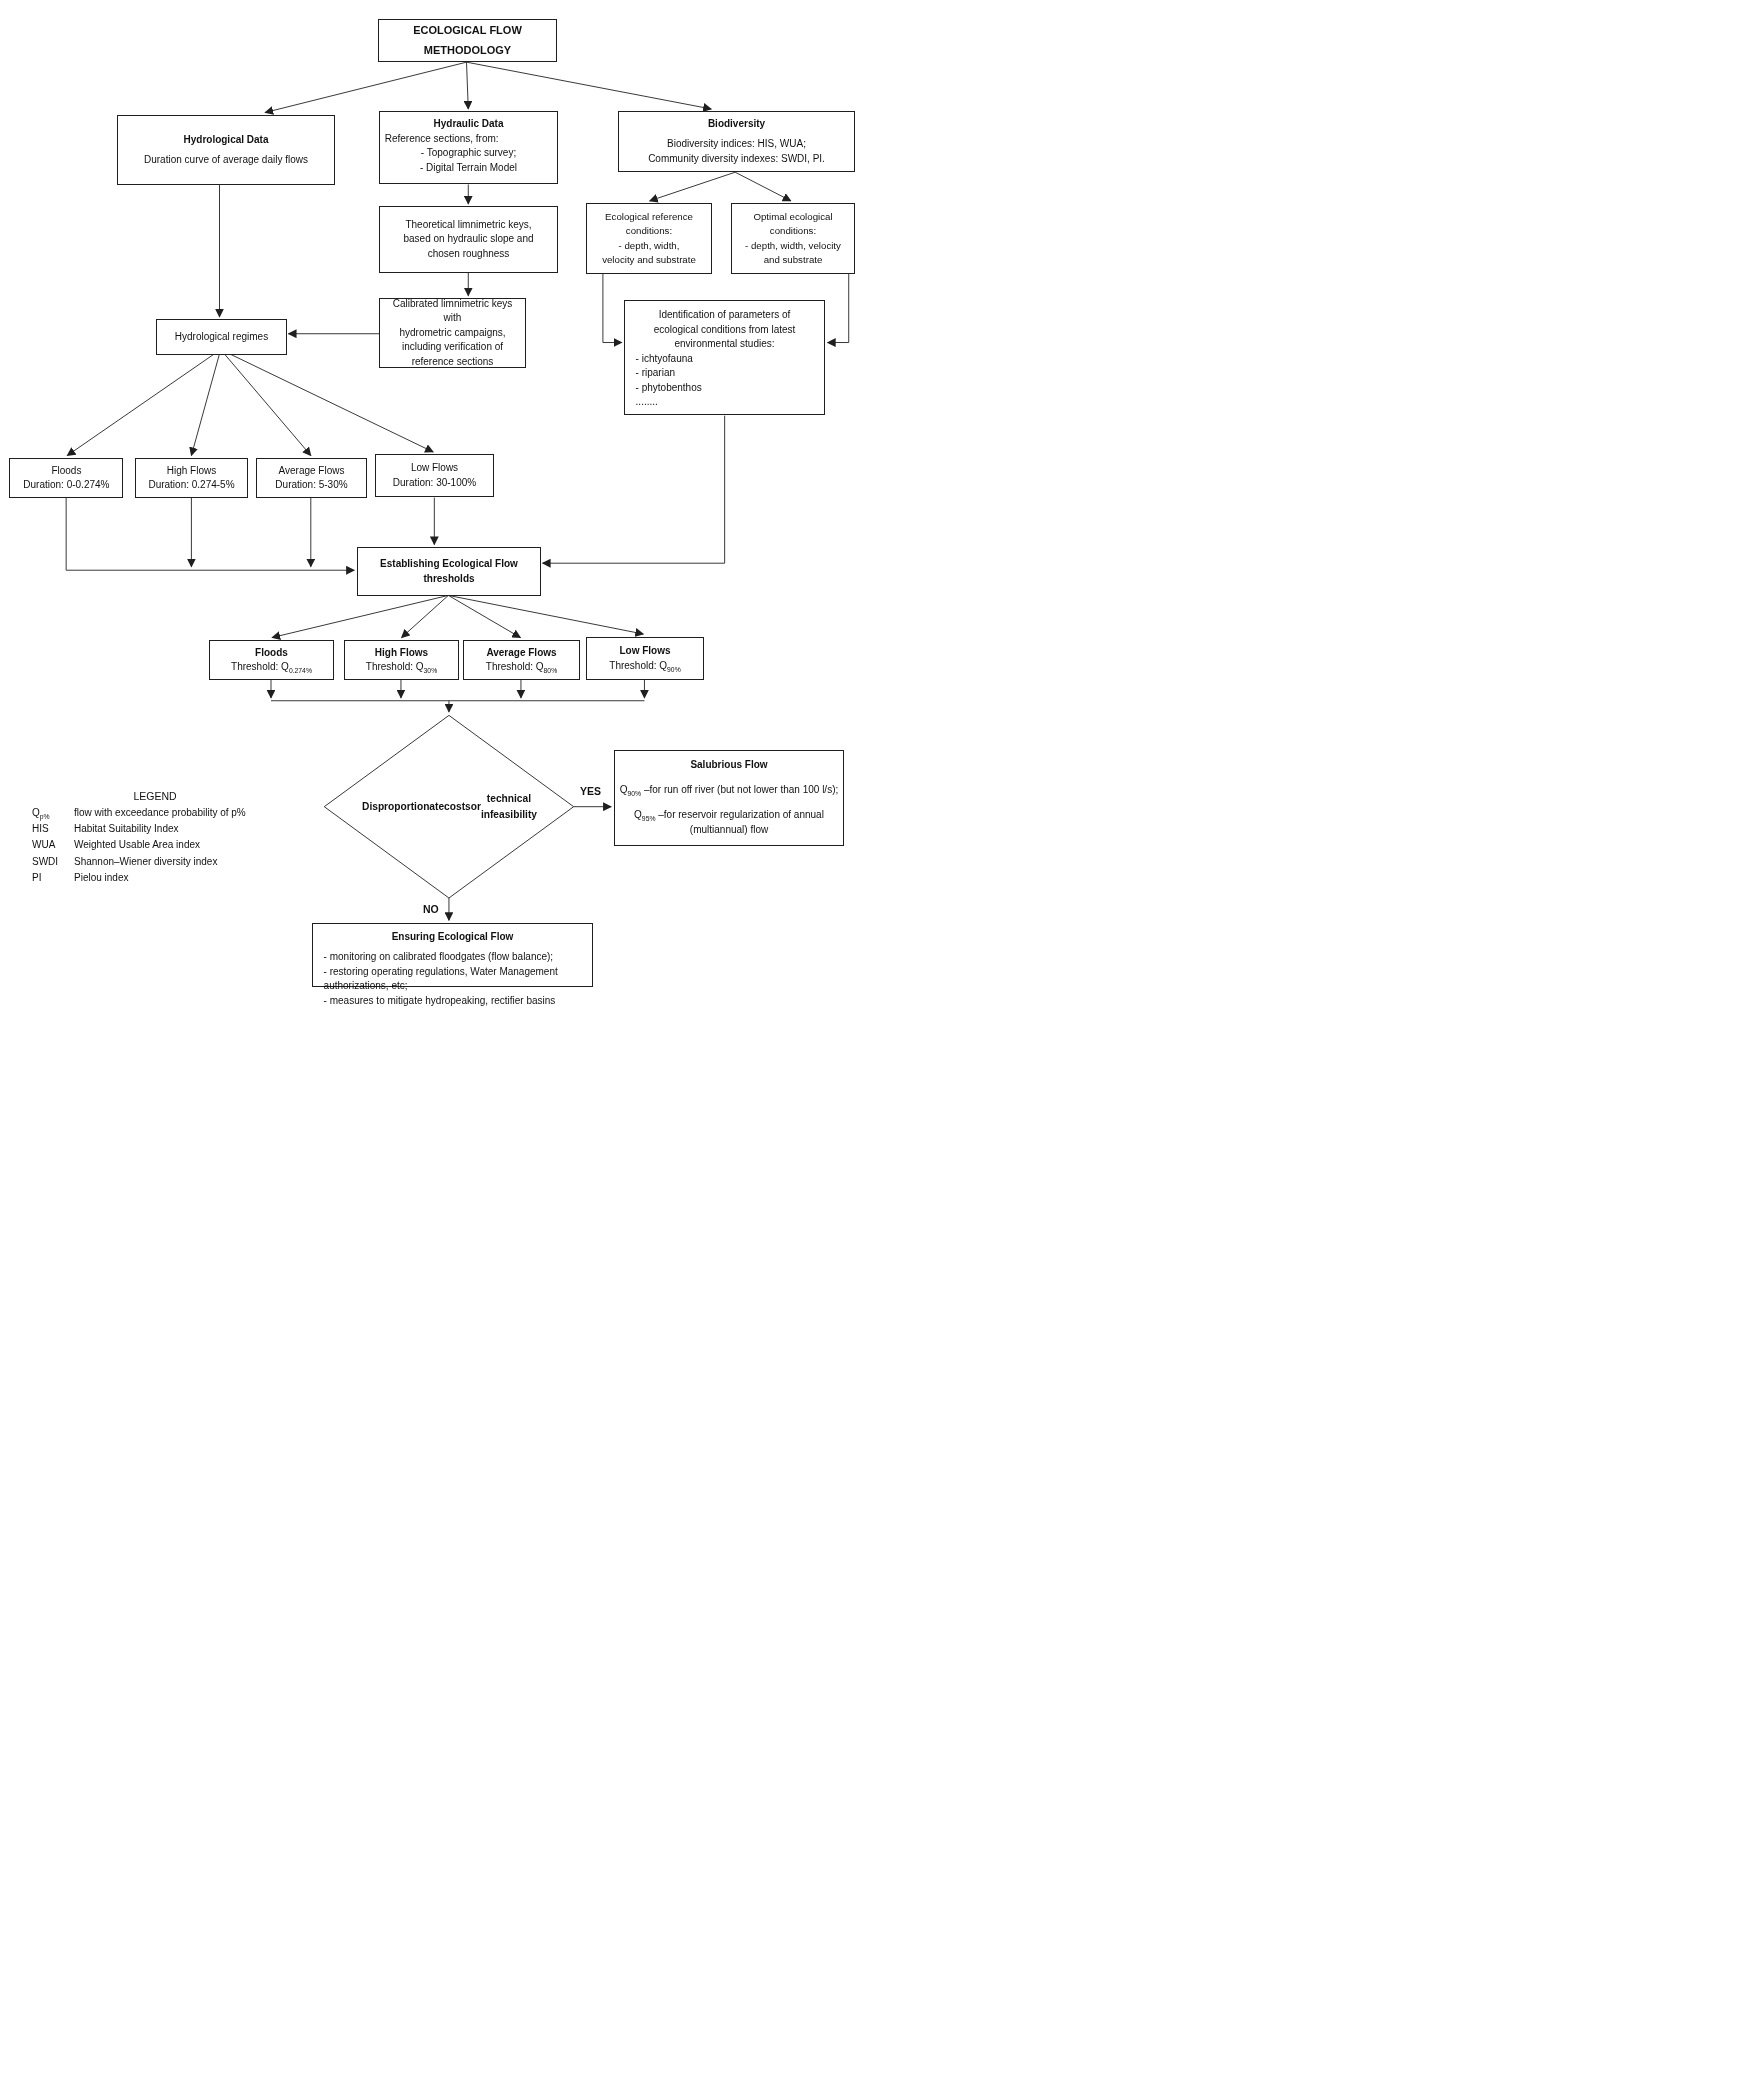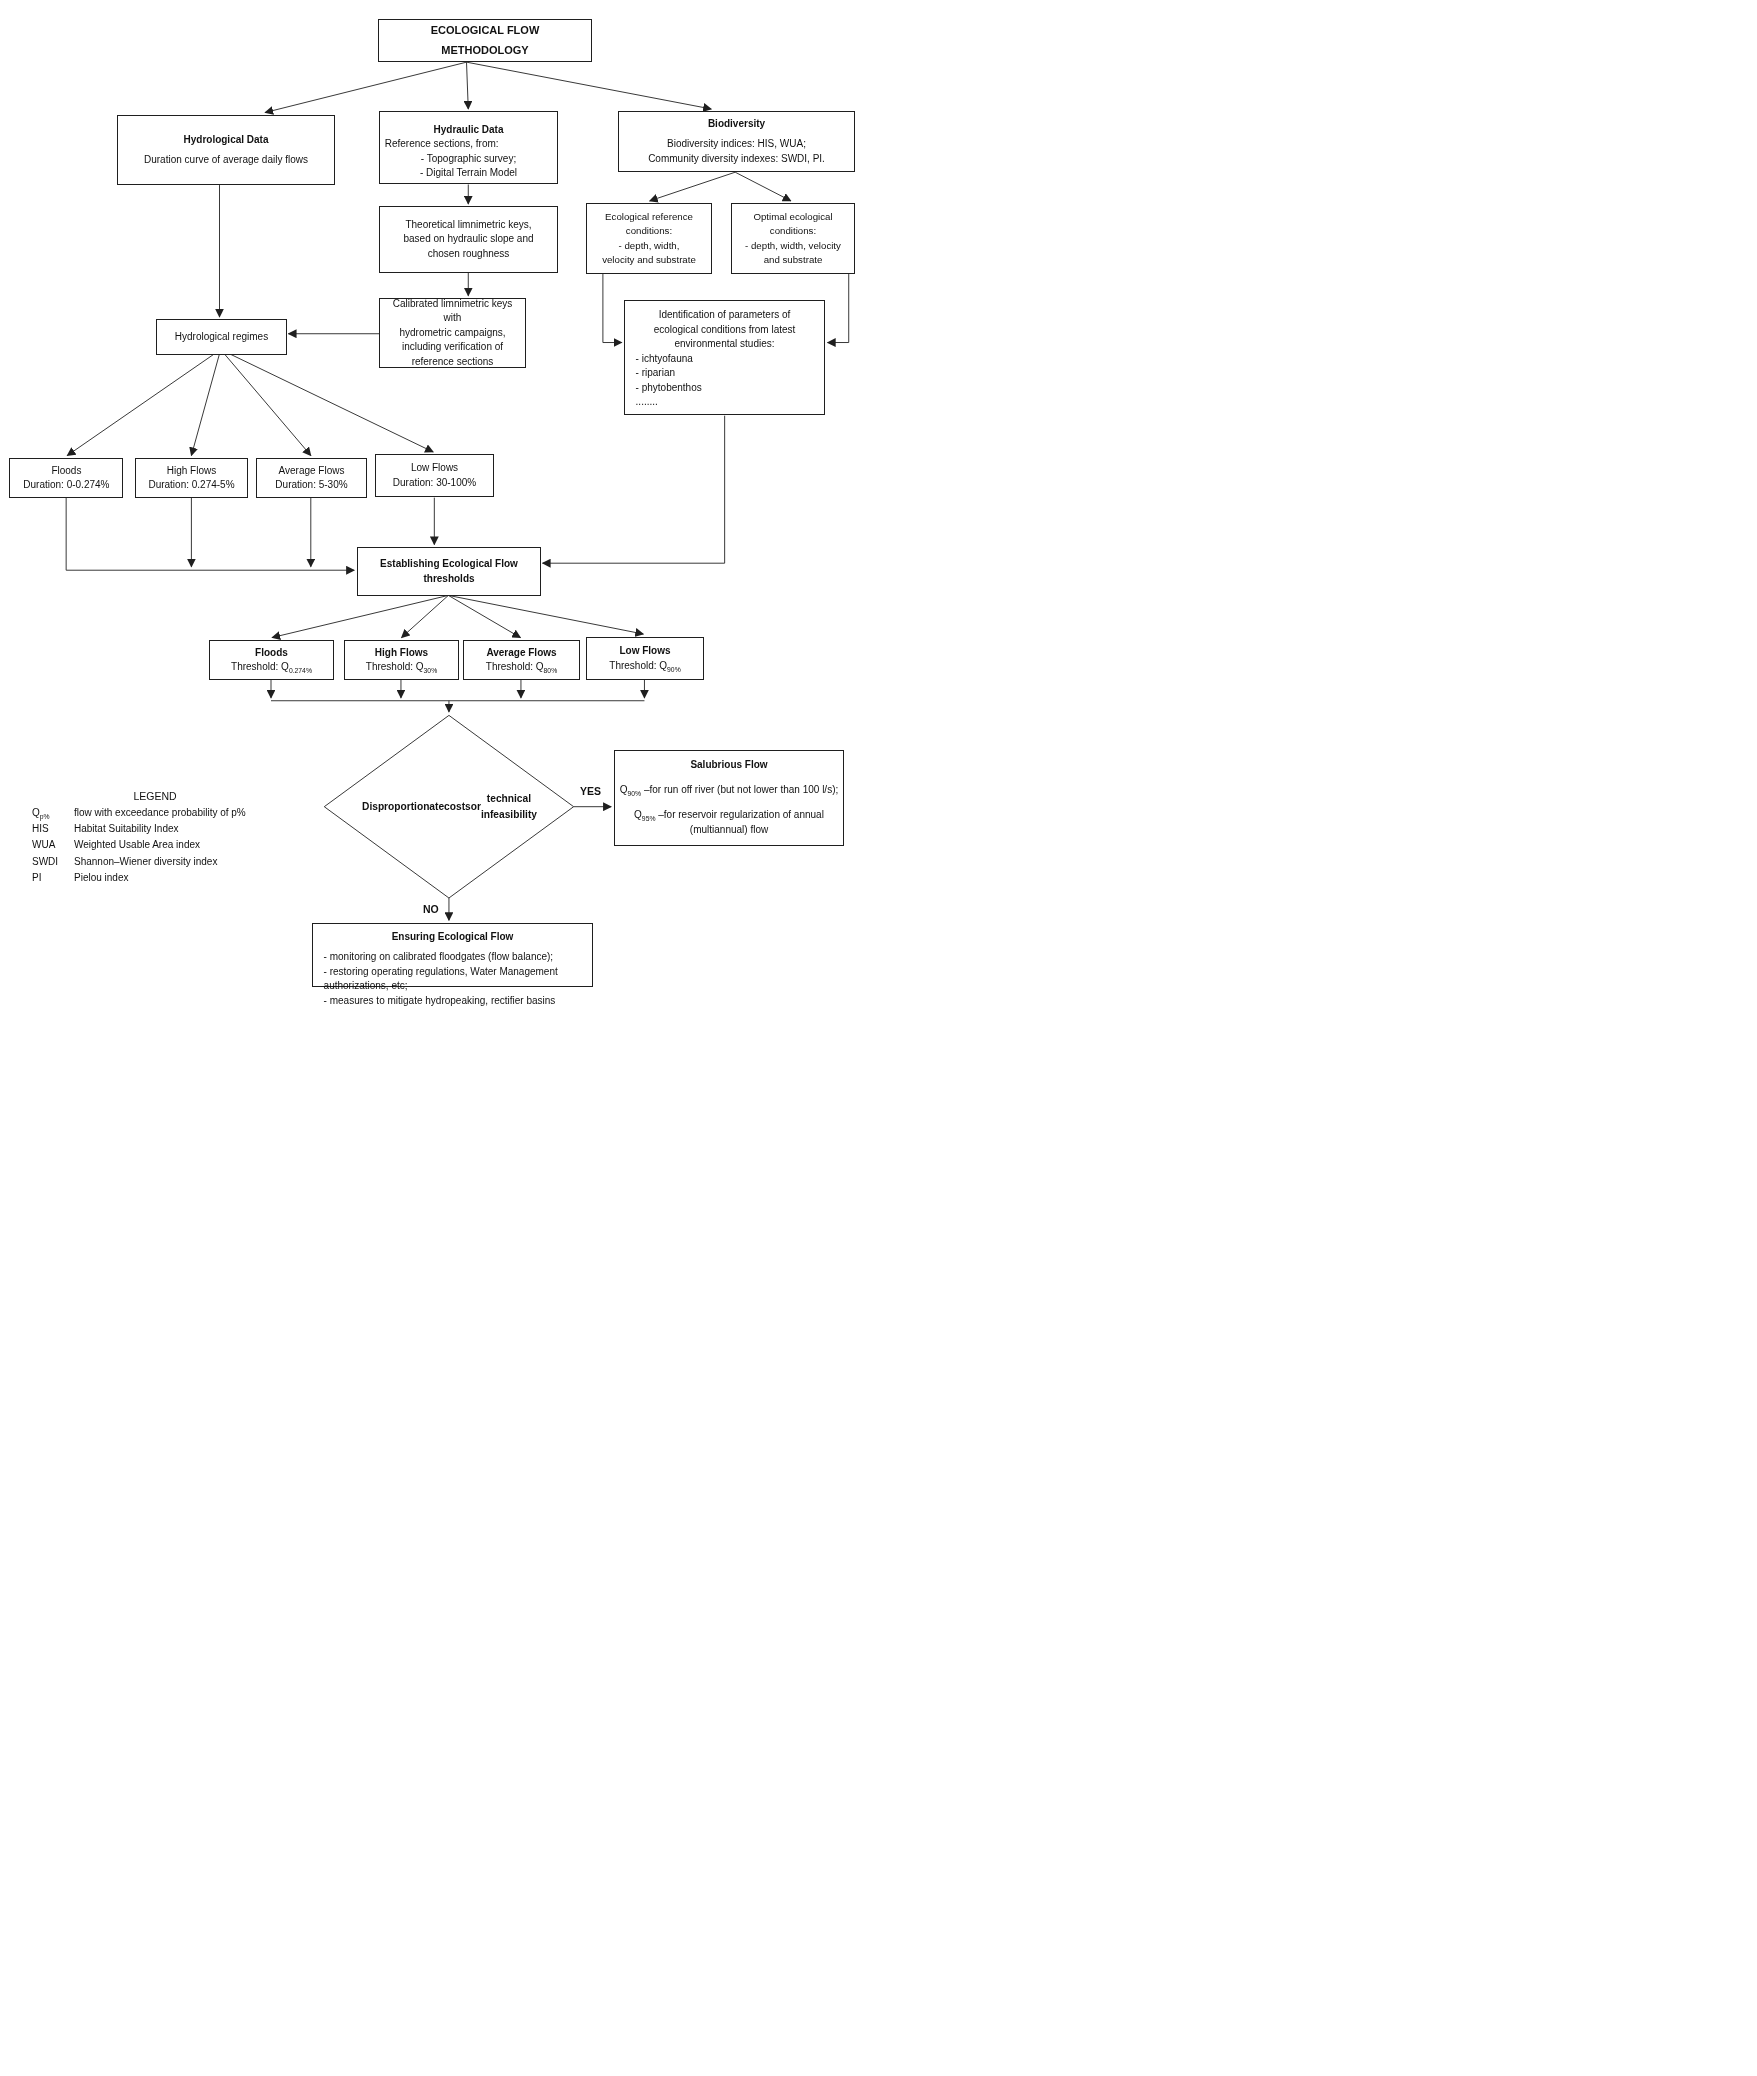--- a/index.html
+++ b/index.html
@@ -66,31 +66,31 @@
       <line x1="890" y1="1161" x2="890" y2="1192" marker-end="url(#arr)"></line>
       <line x1="1101" y1="1155" x2="1101" y2="1192" marker-end="url(#arr)"></line>
       <line x1="463" y1="1197" x2="1101" y2="1197"></line>
       <line x1="767" y1="1197" x2="767" y2="1216" marker-end="url(#arr)"></line>
       <polygon points="767,1222 980,1378 767,1534 554,1378" fill="#ffffff" stroke="#2b2b2b" stroke-width="1.6"></polygon>
       <line x1="980" y1="1378" x2="1044" y2="1378" marker-end="url(#arr)"></line>
       <line x1="767" y1="1534" x2="767" y2="1572" marker-end="url(#arr)"></line>
     </g>
   </svg>
 
-  <div class="node tbox" style="left:378px;top:19.3px;width:214px;height:43px;">
+  <div class="node tbox" style="left:378px;top:19.3px;width:179px;height:43px;">
     <div>ECOLOGICAL FLOW</div>
     <div>METHODOLOGY</div>
   </div>
 
   <div class="node" style="left:117px;top:115px;width:218px;height:70px;">
     <div class="ttl">Hydrological Data</div>
     <div class="gap8">Duration curve of average daily flows</div>
   </div>
 
-  <div class="node" style="left:379px;top:111px;width:179px;height:73px;padding-top:0;justify-content:flex-end;">
+  <div class="node" style="left:379px;top:111px;width:179px;height:73px;padding-top:0;">
     <div class="ttl">Hydraulic Data</div>
     <div style="width:100%;text-align:left;">Reference sections, from:</div>
     <div>- Topographic survey;</div>
     <div>- Digital Terrain Model</div>
   </div>
 
   <div class="node" style="left:618px;top:111px;width:237px;height:61px;">
     <div class="ttl">Biodiversity</div>
     <div class="gap8">Biodiversity indices: HIS, WUA;</div>
     <div>Community diversity indexes: SWDI, PI.</div>

